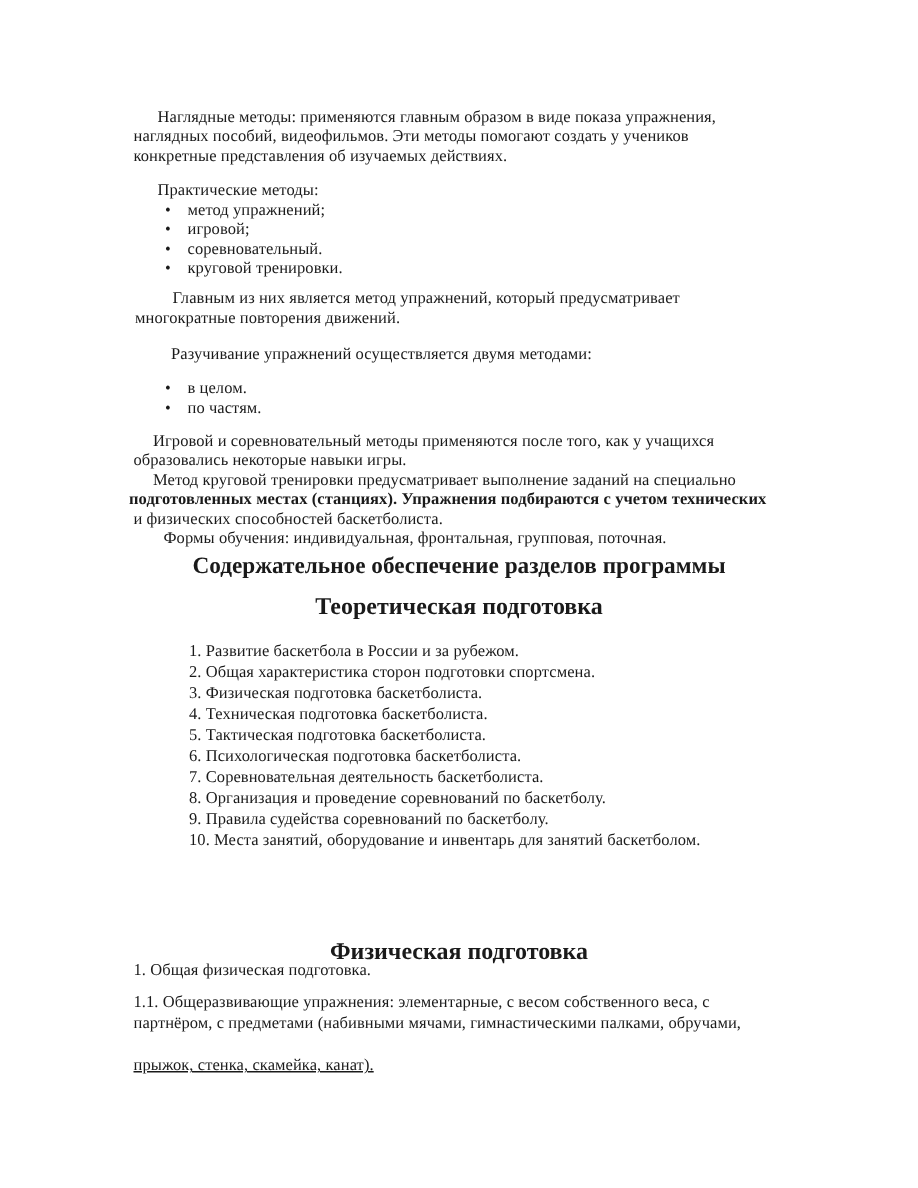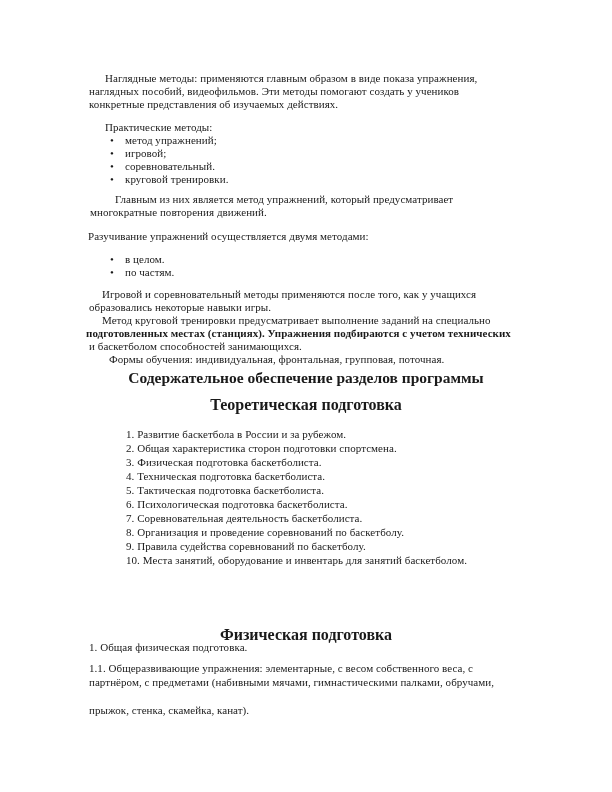--- a/index.html
+++ b/index.html
@@ -27,46 +27,46 @@
   <span class="bullet" style="left:110px; top:147px;">•</span>
   <div class="ln" style="left:125px; top:147px;">игровой;</div>
   <span class="bullet" style="left:110px; top:160px;">•</span>
   <div class="ln" style="left:125px; top:160px;">соревновательный.</div>
   <span class="bullet" style="left:110px; top:173px;">•</span>
   <div class="ln" style="left:125px; top:173px;">круговой тренировки.</div>
 
   <div class="ln" style="left:115px; top:193px;">Главным из них является метод упражнений, который предусматривает</div>
   <div class="ln" style="left:90px; top:206px;">многократные повторения движений.</div>
 
-  <div class="ln b" style="left:88px; top:230px;">Разучивание упражнений осуществляется двумя методами:</div>
+  <div class="ln b" style="left:114px; top:230px;">Разучивание упражнений осуществляется двумя методами:</div>
   <span class="bullet" style="left:110px; top:253px;">•</span>
   <div class="ln" style="left:125px; top:253px;">в целом.</div>
   <span class="bullet" style="left:110px; top:266px;">•</span>
   <div class="ln" style="left:125px; top:266px;">по частям.</div>
 
   <div class="ln" style="left:102px; top:288px;">Игровой и соревновательный методы применяются после того, как у учащихся</div>
   <div class="ln" style="left:102px; top:314px;">Метод круговой тренировки предусматривает выполнение заданий на специально</div>
   <div class="ln" style="left:89px; top:301px;">образовались некоторые навыки игры.</div>
   <div class="ln" style="left:86px; top:327px;font-weight:bold;">подготовленных местах (станциях). Упражнения подбираются с учетом технических</div>
-  <div class="ln" style="left:89px; top:340px;">и баскетболом способностей занимающихся.</div>
+  <div class="ln" style="left:89px; top:340px;">и физических способностей баскетболиста.</div>
   <div class="ln" style="left:89px; top:353px;margin-left:20px;">Формы обучения: индивидуальная, фронтальная, групповая, поточная.</div>
 
   <div class="h1">Содержательное обеспечение разделов программы</div>
   <div class="h2c" style="top:398px;">Теоретическая подготовка</div>
 
   <div class="ln" style="left:126px; top:428px;">1. Развитие баскетбола в России и за рубежом.</div>
   <div class="ln" style="left:126px; top:442px;">2. Общая характеристика сторон подготовки спортсмена.</div>
   <div class="ln" style="left:126px; top:456px;">3. Физическая подготовка баскетболиста.</div>
   <div class="ln" style="left:126px; top:470px;">4. Техническая подготовка баскетболиста.</div>
   <div class="ln" style="left:126px; top:484px;">5. Тактическая подготовка баскетболиста.</div>
   <div class="ln" style="left:126px; top:498px;">6. Психологическая подготовка баскетболиста.</div>
   <div class="ln" style="left:126px; top:512px;">7. Соревновательная деятельность баскетболиста.</div>
   <div class="ln" style="left:126px; top:526px;">8. Организация и проведение соревнований по баскетболу.</div>
   <div class="ln" style="left:126px; top:540px;">9. Правила судейства соревнований по баскетболу.</div>
   <div class="ln" style="left:126px; top:554px;">10. Места занятий, оборудование и инвентарь для занятий баскетболом.</div>
 
   <div class="h2c" style="top:628px;">Физическая подготовка</div>
   <div class="ln b" style="left:89px; top:641px;">1. Общая физическая подготовка.</div>
   <div class="ln" style="left:89px; top:662px;">1.1. Общеразвивающие упражнения: элементарные, с весом собственного веса, с</div>
   <div class="ln" style="left:89px; top:676px;">партнёром, с предметами (набивными мячами, гимнастическими палками, обручами,</div>
-  <div class="ln" style="left:89px; top:704px;">прыжок, стенка, скамейка, канат).</div>
+  <div class="ln" style="left:89px; top:704px;text-decoration:underline;">прыжок, стенка, скамейка, канат).</div>
 
 </div>
 
 </body></html>

